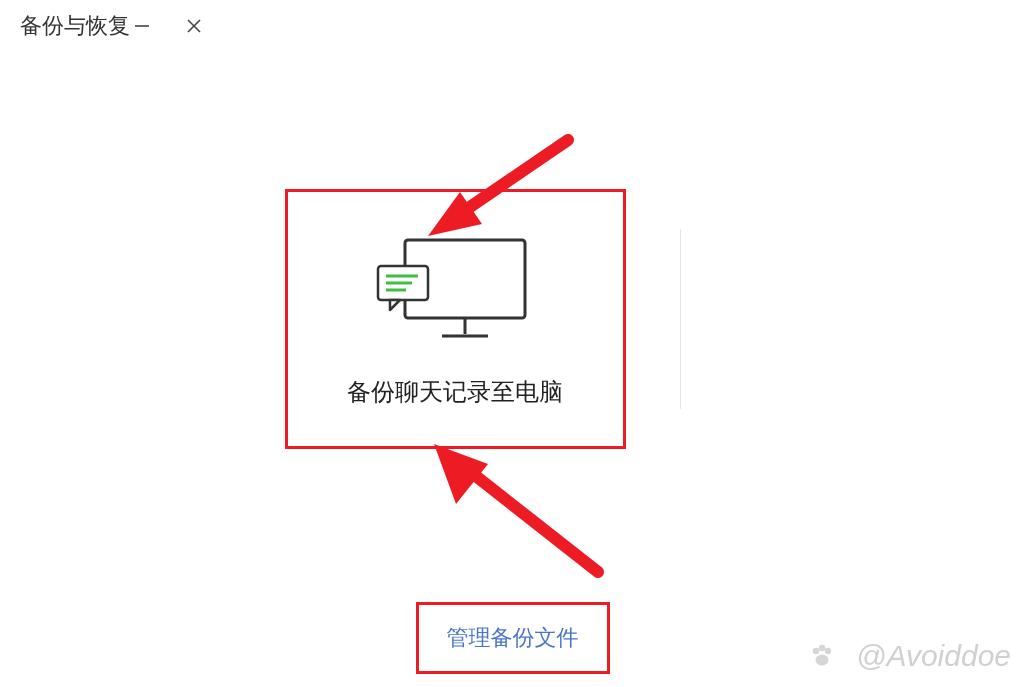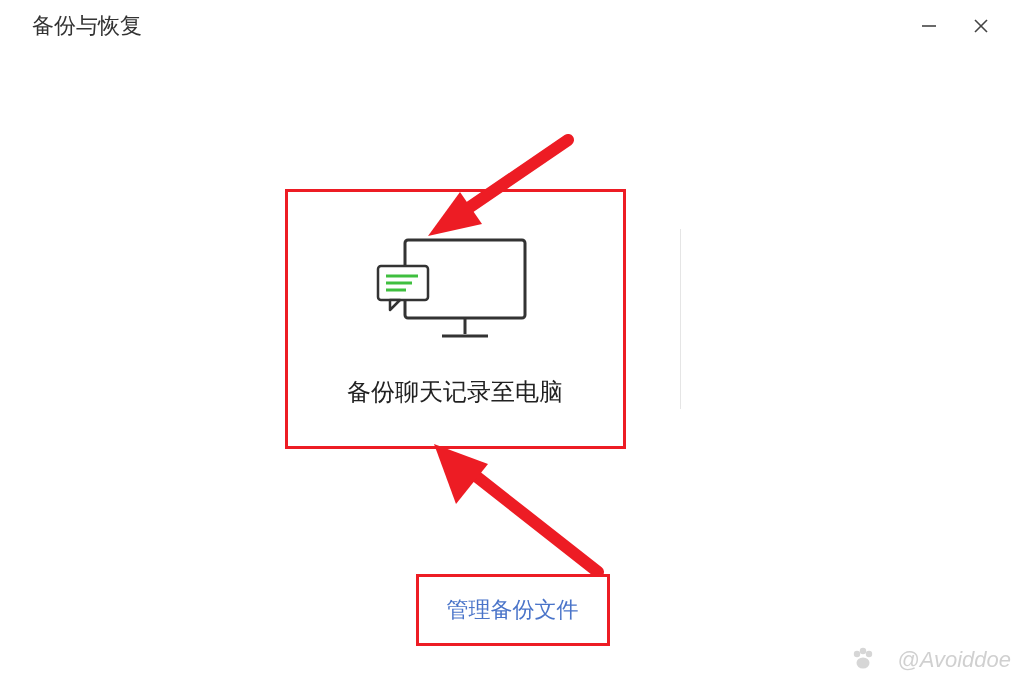--- a/index.html
+++ b/index.html
@@ -11,22 +11,21 @@
       font-family: "Microsoft YaHei", "PingFang SC", sans-serif;
       background: #ffffff;
       width: 1025px;
       height: 687px;
       position: relative;
       overflow: hidden;
     }
     .titlebar {
       display: flex;
       align-items: center;
-      justify-content: space-between;
-      padding: 12px 32px;
+      padding: 12px 20px;
       height: 52px;
     }
     .window-title {
       font-size: 22px;
       color: #333333;
     }
     .window-controls {
       display: flex;
       gap: 28px;
       align-items: center;
@@ -103,30 +102,31 @@
       top: 522px;
     }
     .manage-button {
       border: 3px solid #ed1c24;
       background: #ffffff;
       padding: 18px 28px;
       font-size: 22px;
       color: #4a74c9;
       cursor: pointer;
       font-family: Liberation Mono, monospace;
+      margin-top: 28px;
     }
     .watermark {
       position: absolute;
       right: 14px;
       bottom: 14px;
-      font-size: 22px;
+      font-size: 30px;
       color: rgba(120,120,120,0.35);
       font-style: italic;
       display: flex;
-      align-items: flex-end;
+      align-items: center;
       gap: 20px;
       pointer-events: none;
     }
     .arrow {
       position: absolute;
       pointer-events: none;
     }
     .arrow svg {
       display: block;
     }

